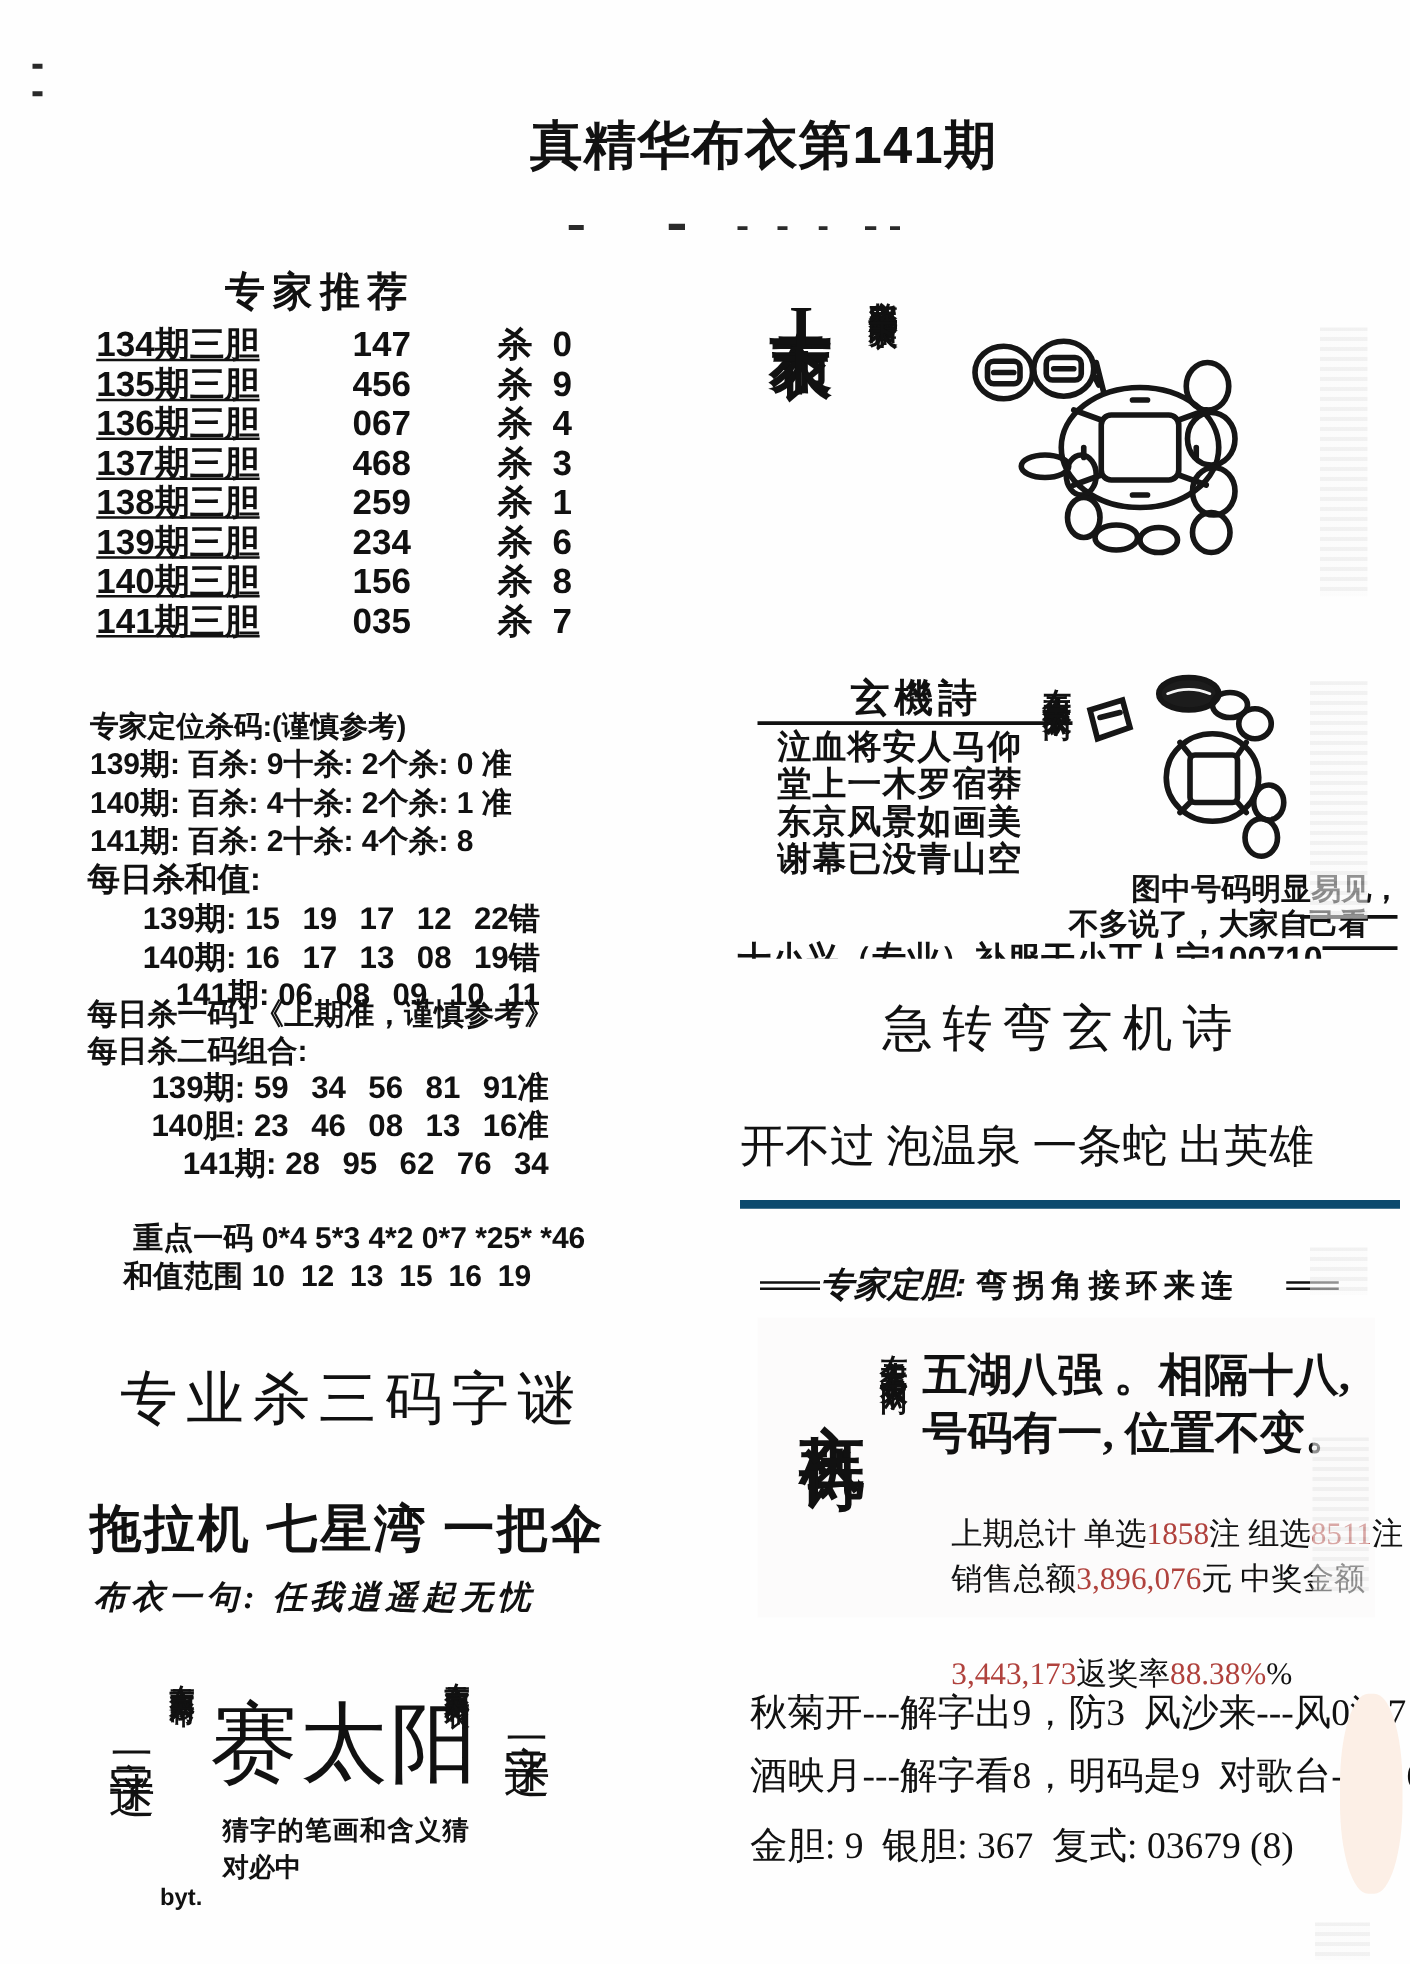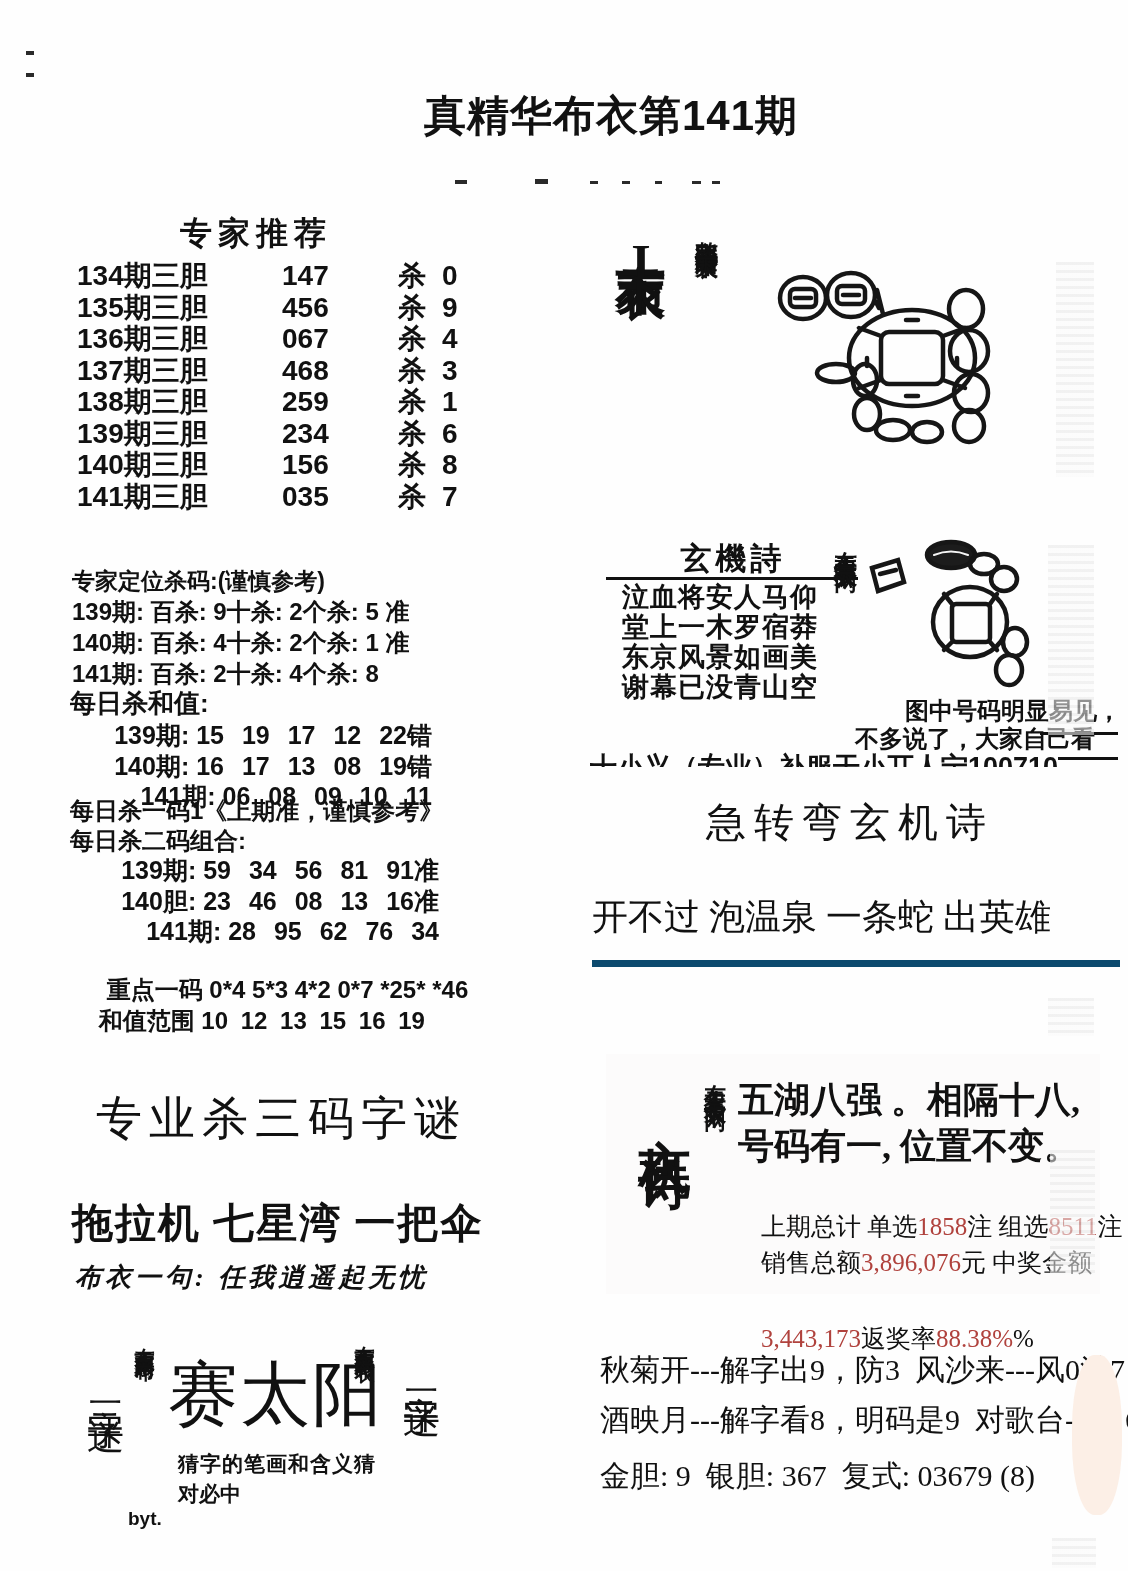--- a/index.html
+++ b/index.html
@@ -6,21 +6,21 @@
   #page{position:relative;width:1128px;height:1571px;background:#fefefe;overflow:hidden;
         color:#111;font-family:"Liberation Sans",sans-serif;}
   .abs{position:absolute;}
   .sans{font-family:"Liberation Sans",sans-serif;}
   .serif{font-family:"Liberation Serif",serif;}
   .b{font-weight:bold;}
   .vert{writing-mode:vertical-rl;text-orientation:upright;}
   .red{color:#b0423d;}
   
   .exp-row{display:flex;font-size:28px;font-weight:bold;line-height:31.5px;white-space:pre;}
-  .exp-row .p{width:205px;}
+  .exp-row .p{width:205px;text-decoration:underline;}
   .exp-row .n{width:116px;}
   .exp-row .k{width:44px;}
   
   .kp-row{font-size:24px;font-weight:bold;line-height:31px;white-space:pre;}
   
   .d-row{display:flex;justify-content:flex-end;font-size:25px;font-weight:bold;line-height:30.5px;white-space:pre;}
   .d-row .nums{word-spacing:11px;}
   .stripe{background:repeating-linear-gradient(to bottom,#e7e7e7 0 3px,#fafafa 3px 8px);opacity:.55;}
   .speck{background:#2a2a2a;}
   .poem-line{font-size:27px;font-weight:bold;line-height:30px;letter-spacing:1px;white-space:pre;}
@@ -56,21 +56,21 @@
     <div class="exp-row"><span class="p">136期三胆</span><span class="n">067</span><span class="k">杀</span><span>4</span></div>
     <div class="exp-row"><span class="p">137期三胆</span><span class="n">468</span><span class="k">杀</span><span>3</span></div>
     <div class="exp-row"><span class="p">138期三胆</span><span class="n">259</span><span class="k">杀</span><span>1</span></div>
     <div class="exp-row"><span class="p">139期三胆</span><span class="n">234</span><span class="k">杀</span><span>6</span></div>
     <div class="exp-row"><span class="p">140期三胆</span><span class="n">156</span><span class="k">杀</span><span>8</span></div>
     <div class="exp-row"><span class="p">141期三胆</span><span class="n">035</span><span class="k">杀</span><span>7</span></div>
   </div>
 
   <div class="abs sans b" style="left:72px;top:566px;font-size:23px;">专家定位杀码:(谨慎参考)</div>
   <div class="abs" style="left:72px;top:596px;width:400px;">
-    <div class="kp-row">139期: 百杀: 9十杀: 2个杀: 5 准</div>
+    <div class="kp-row">139期: 百杀: 9十杀: 2个杀: 0 准</div>
     <div class="kp-row">140期: 百杀: 4十杀: 2个杀: 1 准</div>
     <div class="kp-row">141期: 百杀: 2十杀: 4个杀: 8</div>
   </div>
 
   <div class="abs sans b" style="left:70px;top:686px;font-size:26px;">每日杀和值:</div>
   <div class="abs" style="left:72px;top:720px;width:360px;">
     <div class="d-row"><span><span>139期:</span> <span class="nums">15 19 17 12 22</span></span><span>错</span></div>
     <div class="d-row"><span><span>140期:</span> <span class="nums">16 17 13 08 19</span></span><span>错</span></div>
     <div class="d-row"><span><span>141期:</span> <span class="nums">06 08 09 10 11</span></span><span></span></div>
   </div>
@@ -172,20 +172,26 @@
   <div class="abs" style="left:1040px;top:732px;width:78px;height:3px;background:#111;"></div>
 
   <div class="abs clip" style="left:590px;top:752px;width:468px;height:15px;">
     <span class="sans b" style="font-size:27px;line-height:30px;white-space:nowrap;">十小兴（专业）补服干小丌人宁10071000770 干者炬</span>
   </div>
   <div class="abs" style="left:1058px;top:757px;width:60px;height:3px;background:#111;"></div>
 
   <div class="abs serif" style="left:600px;top:795px;width:500px;font-size:40px;text-align:center;letter-spacing:8px;">急转弯玄机诗</div>
   <div class="abs serif" style="left:592px;top:893px;width:528px;font-size:36px;white-space:nowrap;border-bottom:7px solid #0c4a6e;padding-bottom:18px;">开不过 泡温泉 一条蛇 出英雄</div>
 
+  <div class="abs" style="left:608px;top:1010px;width:500px;display:flex;align-items:center;">
+    <span class="dline" style="width:48px;"></span>
+    <span class="sans b" style="font-size:27px;font-style:italic;">专家定胆:</span>
+    <span class="serif b" style="font-size:25px;letter-spacing:5px;margin-left:8px;">弯拐角接环来连</span>
+    <span class="dline" style="width:42px;margin-left:38px;"></span>
+  </div>
 
   <div class="abs" style="left:606px;top:1054px;width:494px;height:240px;background:#fcfbfb;"></div>
   <div class="abs vert sans b" style="left:630px;top:1096px;font-size:52px;letter-spacing:10px;">玄机诗</div>
   <div class="abs vert sans b" style="left:700px;top:1066px;font-size:22px;letter-spacing:4px;">布衣天布衣天下网</div>
   <div class="abs serif b" style="left:738px;top:1076px;font-size:36px;white-space:nowrap;">五湖八强 。相隔十八,</div>
   <div class="abs serif b" style="left:738px;top:1122px;font-size:36px;white-space:nowrap;">号码有一, 位置不变。</div>
 
   <div class="abs serif" style="left:736px;top:1182px;font-size:25px;white-space:pre;">
     <span>上期总计 单选</span><span class="red">1858</span><span>注 组选</span><span class="red">8511</span><span>注</span>
   </div>

